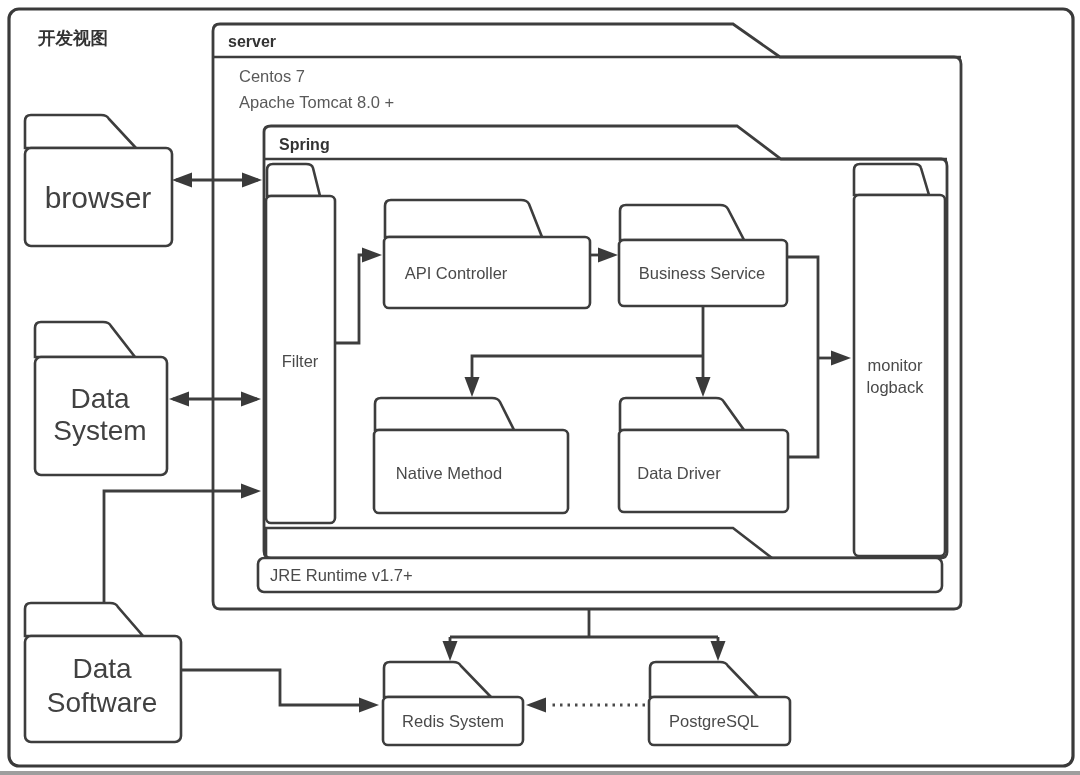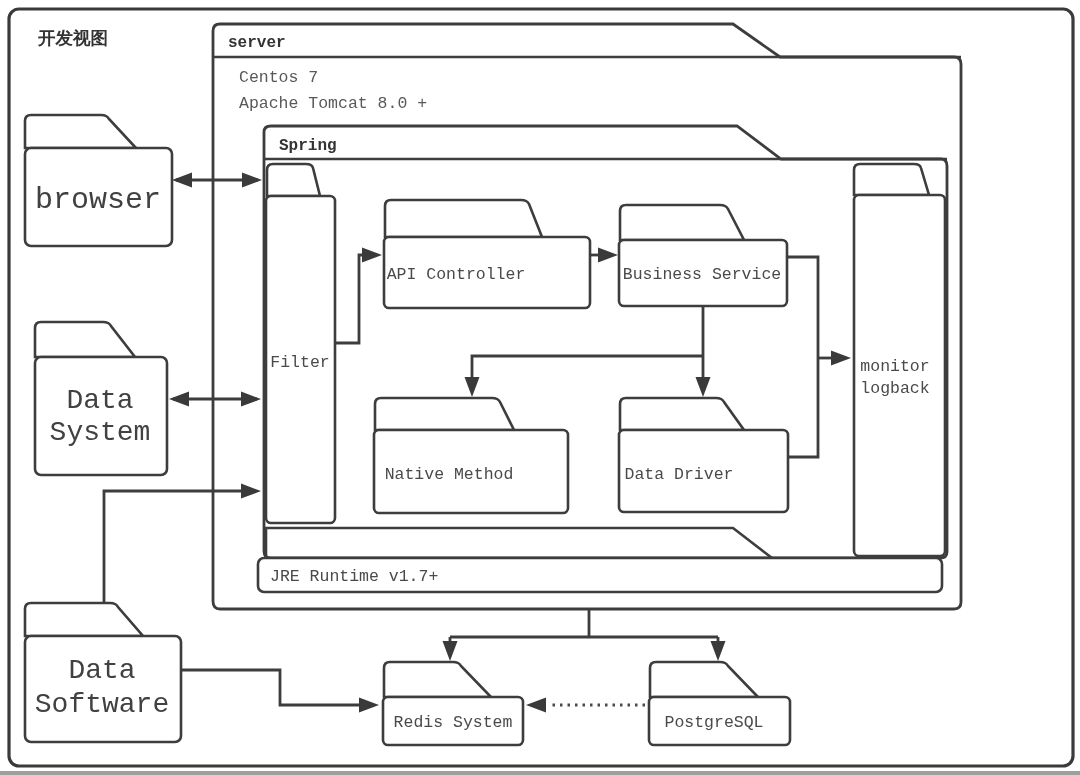--- a/index.html
+++ b/index.html
@@ -1,17 +1,17 @@
 <!DOCTYPE html>
 <html><head>
 <meta charset="utf-8">
 <style>
   html,body{margin:0;padding:0;background:#ffffff;}
   .stage{position:relative;width:1080px;height:775px;background:#ffffff;overflow:hidden;
-         font-family:Liberation Mono, monospace;}
+         font-family:Liberation Sans, sans-serif;}
   svg{display:block;}
   .box{fill:#ffffff;stroke:#3d3d3d;stroke-width:2.6;}
   .pkg{fill:#ffffff;stroke:#3d3d3d;stroke-width:2.8;}
   .divider{fill:none;stroke:#3d3d3d;stroke-width:2.6;}
   .edge{fill:none;stroke:#3d3d3d;stroke-width:2.8;}
   .edge-dotted{fill:none;stroke:#4a4a4a;stroke-width:3;stroke-dasharray:2.5 5;}
   .ah{fill:#3a3a3a;stroke:none;}
   .outer{fill:#ffffff;stroke:#3a3a3a;stroke-width:3.2;}
   text{fill:#4a4a4a;}
   .t-title{font-size:17.5px;font-weight:bold;fill:#333333;}

